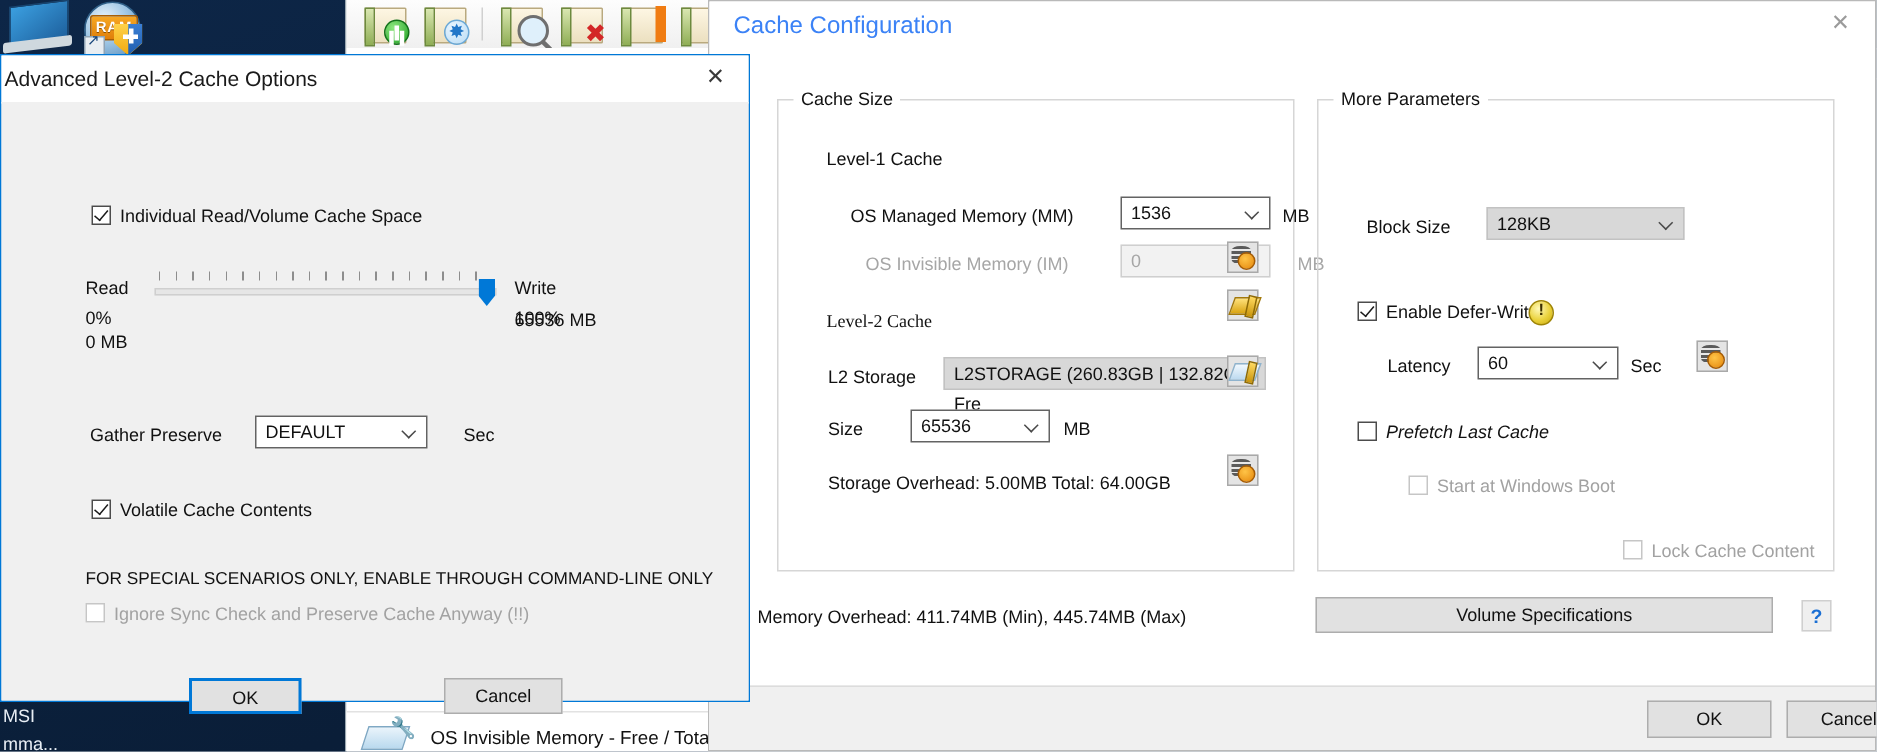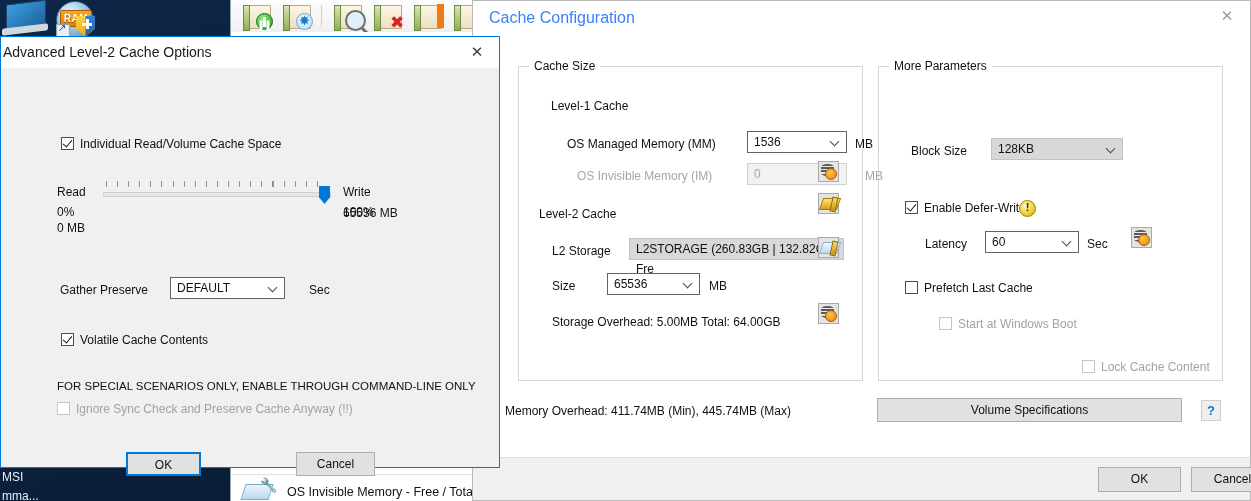--- a/index.html
+++ b/index.html
@@ -262,21 +262,21 @@
       </span>
       <span class="lbl" style="left:336px;top:70px;">MB</span>
 
       <span class="lbl dim" style="left:48px;top:102px;">OS Invisible Memory (IM)</span>
       <span class="combo disabled" style="left:228px;top:96px;width:100px;">
         <span>0</span>
         <span class="arrow"></span>
       </span>
       <span class="lbl dim" style="left:336px;top:102px;">MB</span>
 
-      <span class="sub-head" style="left:20px;top:140px;">Level-2 Cache</span>
+      <span class="sub-head" style="left:32px;top:140px;font-family:Liberation Serif, serif;">Level-2 Cache</span>
 
       <span class="lbl" style="left:33px;top:177px;">L2 Storage</span>
       <span class="combo flat" style="left:110px;top:171px;width:215px;">
         <span>L2STORAGE (260.83GB | 132.82GB Fre</span>
         <span class="arrow"></span>
       </span>
 
       <span class="lbl" style="left:33px;top:212px;">Size</span>
       <span class="combo" style="left:88px;top:206px;width:93px;">
         <span>65536</span>
@@ -319,21 +319,21 @@
       </span>
       <span class="warnicon" style="left:140px;top:133px;"></span>
 
       <span class="lbl" style="left:46px;top:170px;">Latency</span>
       <span class="combo" style="left:106px;top:164px;width:94px;">
         <span>60</span>
         <span class="arrow"></span>
       </span>
       <span class="lbl" style="left:208px;top:170px;">Sec</span>
 
-      <span class="cb" style="left:26px;top:214px;">
+      <span class="cb" style="left:26px;top:214px;font-style:italic;">
         <span class="box"></span>
         <span>Prefetch Last Cache</span>
       </span>
 
       <span class="cb disabled" style="left:60px;top:250px;">
         <span class="box"></span>
         <span>Start at Windows Boot</span>
       </span>
       <span class="cb disabled" style="left:203px;top:250px;margin-top:43px;">
         <span class="box"></span>

